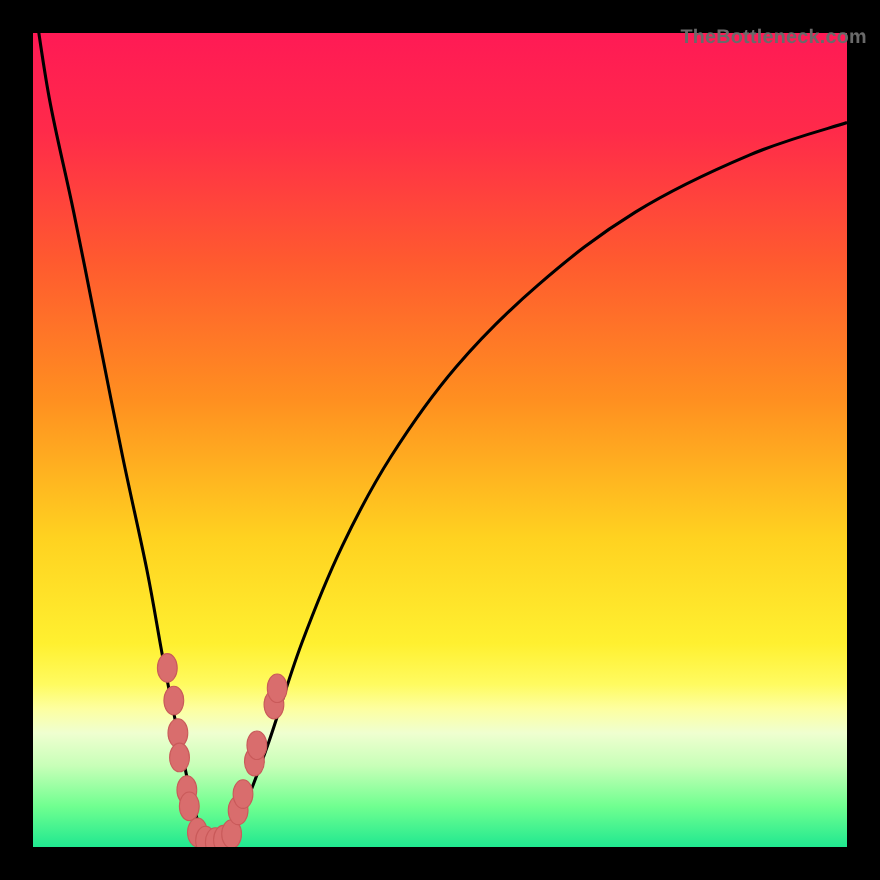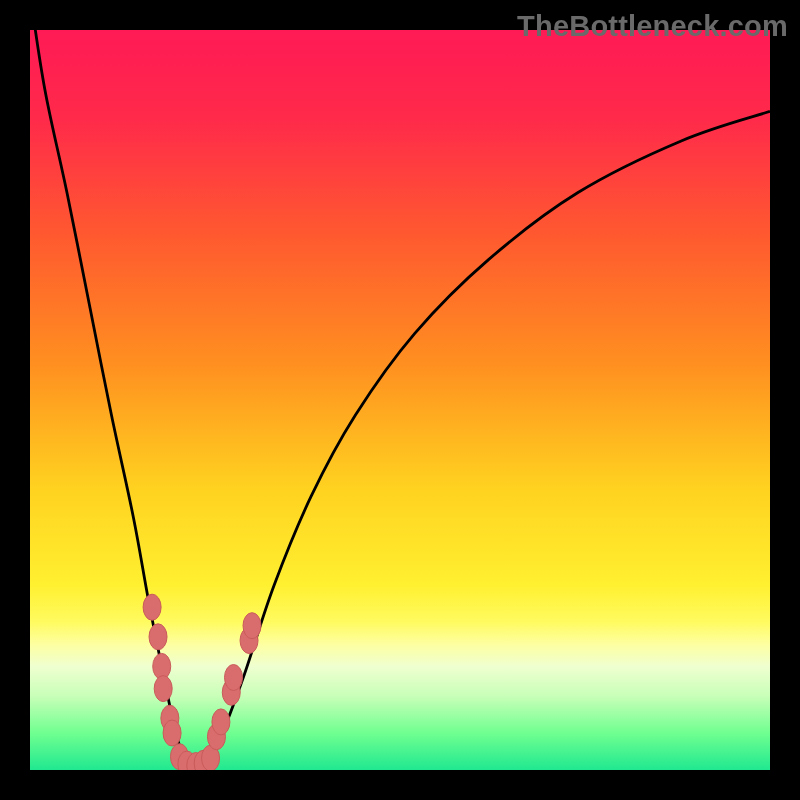--- a/index.html
+++ b/index.html
@@ -26,24 +26,24 @@
   .gradient {
     position: absolute;
     inset: 0;
   }
   svg.curve-layer {
     position: absolute;
     inset: 0;
   }
   .watermark {
     position: absolute;
-    top: 10px;
+    top: 23px;
     right: 12px;
     font-family: Arial, Helvetica, sans-serif;
-    font-size: 29px;
+    font-size: 18px;
     font-weight: 600;
     color: #6a6a6a;
     letter-spacing: 0.2px;
   }
 </style>
 </head>
 <body>
 
 <div class="frame">
   <div class="plot-area">

